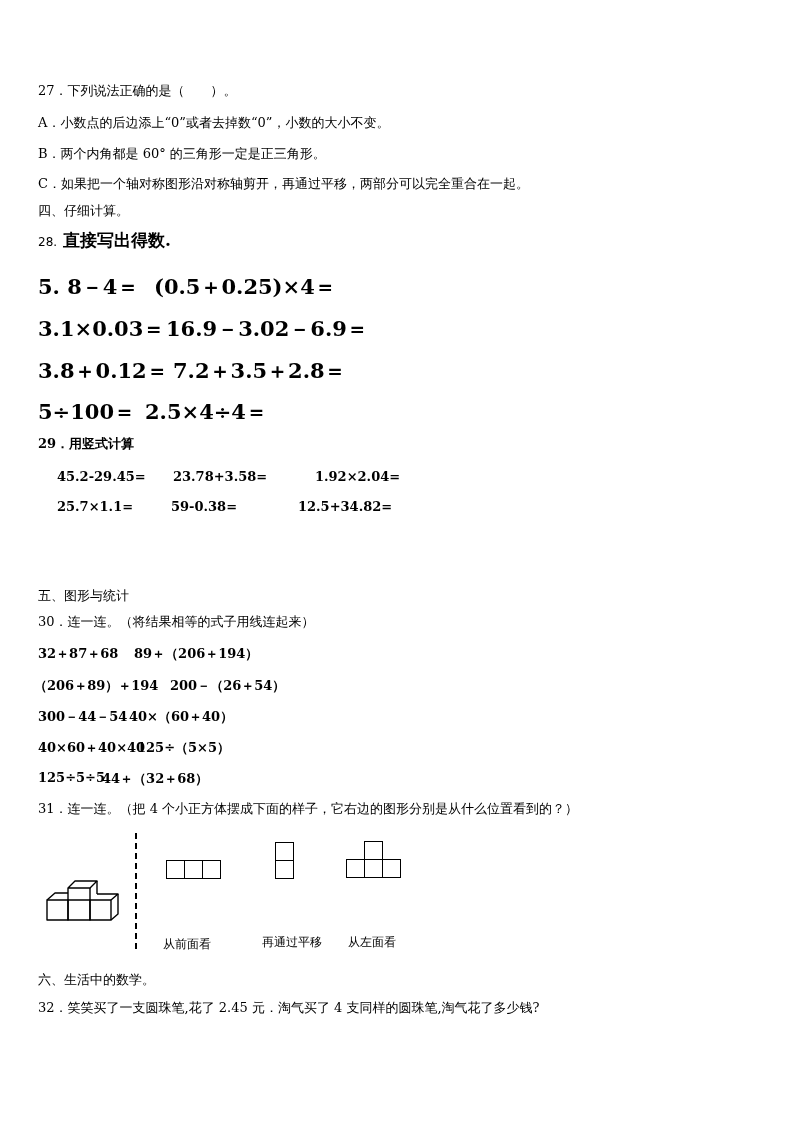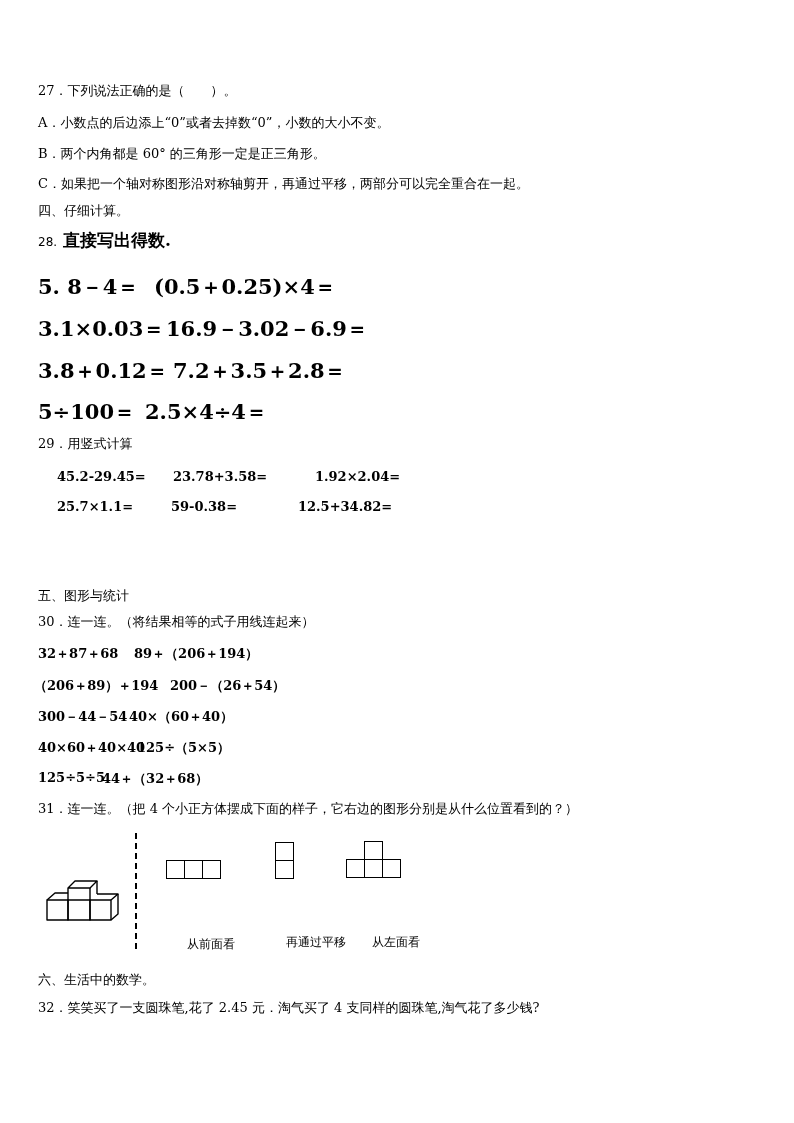--- a/index.html
+++ b/index.html
@@ -3,21 +3,21 @@
 <meta charset="utf-8">
 <style>
   html, body { margin: 0; padding: 0; background: #ffffff; }
   body { width: 794px; height: 1123px; position: relative; overflow: hidden;
          font-family: "DejaVu Serif", "Liberation Serif", serif; color: #000; }
   .line { position: absolute; left: 38px; white-space: nowrap; font-size: 13px; line-height: 16px; }
   .title28 { font-size: 17px; font-weight: bold; }
   .title28 .num { font-size: 12px; font-weight: normal; font-family: "DejaVu Sans", sans-serif; }
   .bexpr { position: absolute; white-space: nowrap; font-size: 21px; font-weight: bold; }
   .cexpr { position: absolute; white-space: nowrap; font-size: 13px; font-weight: bold; }
-  .caption { position: absolute; font-size: 12px; font-family: "DejaVu Sans", sans-serif; white-space: nowrap; margin-left: 24px; }
+  .caption { position: absolute; font-size: 12px; font-family: "DejaVu Sans", sans-serif; white-space: nowrap; }
   .box { position: absolute; border: 1.4px solid #000; box-sizing: border-box; width: 19px; height: 19px; }
   .dash { position: absolute; left: 135px; top: 833px; width: 0; height: 116px; border-left: 2px dashed #000; }
 </style>
 </head>
 <body>
 
 <div class="line" style="top:83px;">27．下列说法正确的是（　　）。</div>
 <div class="line" style="top:115px;">A．小数点的后边添上“0”或者去掉数“0”，小数的大小不变。</div>
 <div class="line" style="top:146px;">B．两个内角都是 60° 的三角形一定是正三角形。</div>
 <div class="line" style="top:176px;">C．如果把一个轴对称图形沿对称轴剪开，再通过平移，两部分可以完全重合在一起。</div>
@@ -29,21 +29,21 @@
 </div>
 <div class="bexpr" style="left:38px; top:273px;">5. 8－4＝</div>
 <div class="bexpr" style="left:154px; top:273px;">(0.5＋0.25)×4＝</div>
 <div class="bexpr" style="left:38px; top:315px;">3.1×0.03＝</div>
 <div class="bexpr" style="left:166px; top:315px;">16.9－3.02－6.9＝</div>
 <div class="bexpr" style="left:38px; top:357px;">3.8＋0.12＝</div>
 <div class="bexpr" style="left:173px; top:357px;">7.2＋3.5＋2.8＝</div>
 <div class="bexpr" style="left:38px; top:398px;">5÷100＝</div>
 <div class="bexpr" style="left:145px; top:398px;">2.5×4÷4＝</div>
 
-<div class="line" style="top:436px;">29．用竖式计算</div>
+<div class="line" style="top:436px;font-weight:bold;">29．用竖式计算</div>
 <div class="cexpr" style="left:57px; top:469px;">45.2-29.45=</div>
 <div class="cexpr" style="left:173px; top:469px;">23.78+3.58=</div>
 <div class="cexpr" style="left:315px; top:469px;">1.92×2.04=</div>
 <div class="cexpr" style="left:57px; top:499px;">25.7×1.1=</div>
 <div class="cexpr" style="left:171px; top:499px;">59-0.38=</div>
 <div class="cexpr" style="left:298px; top:499px;">12.5+34.82=</div>
 
 <div class="line" style="top:588px;">五、图形与统计</div>
 
 <div class="line" style="top:614px;">30．连一连。（将结果相等的式子用线连起来）</div>

